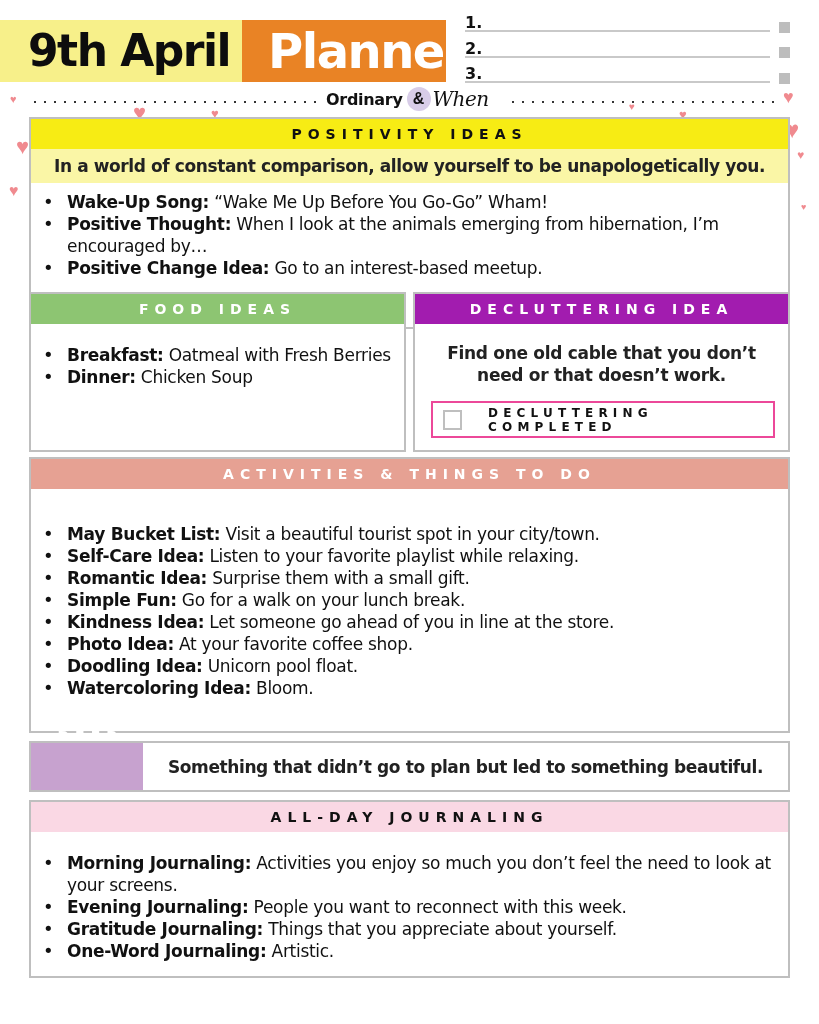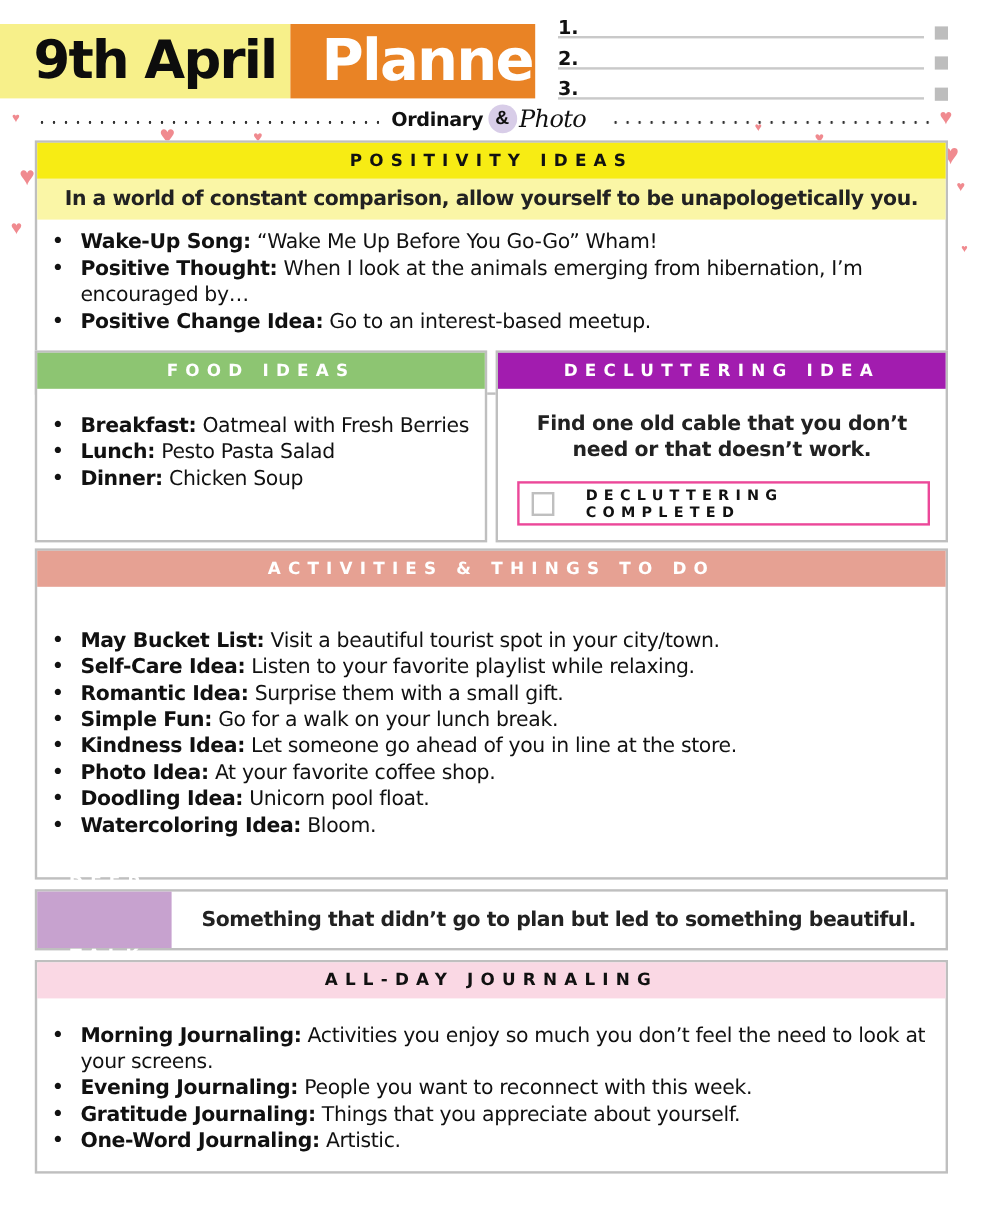--- a/index.html
+++ b/index.html
@@ -84,21 +84,21 @@
 <div class="priority-check" style="top:47px;"></div>
 <div class="priority-row" style="top:65px;">
   <span class="priority-num">3.</span>
 </div>
 <div class="priority-check" style="top:73px;"></div>
 
 <div class="dots" style="left:30px; width:286px;"></div>
 <div class="tagline">
   <span class="tag-ordinary">Ordinary</span>
   <span class="tag-amp">&amp;</span>
-  <span class="tag-happy">Photo</span>
+  <span class="tag-happy">When</span>
 </div>
 <div class="dots" style="left:508px; width:272px;"></div>
 
 <span class="heart" style="left:10px; top:94px; font-size:11px;">♥</span>
 <span class="heart" style="left:133px; top:102px; font-size:22px;">♥</span>
 <span class="heart" style="left:211px; top:107px; font-size:13px;">♥</span>
 <span class="heart" style="left:16px; top:136px; font-size:22px;">♥</span>
 <span class="heart" style="left:9px; top:183px; font-size:16px;">♥</span>
 <span class="heart" style="left:629px; top:102px; font-size:10px;">♥</span>
 <span class="heart" style="left:679px; top:108px; font-size:13px;">♥</span>
@@ -114,21 +114,20 @@
     <li><b>Wake-Up Song:</b><span> “Wake Me Up Before You Go-Go” Wham!</span></li>
     <li><b>Positive Thought:</b><span> When I look at the animals emerging from hibernation, I’m encouraged by…</span></li>
     <li><b>Positive Change Idea:</b><span> Go to an interest-based meetup.</span></li>
   </ul>
 </section>
 
 <section class="box" id="food">
   <div class="box-head">FOOD IDEAS</div>
   <ul class="items">
     <li><b>Breakfast:</b><span> Oatmeal with Fresh Berries</span></li>
-    <li><b>Lunch:</b><span> Pesto Pasta Salad</span></li>
     <li><b>Dinner:</b><span> Chicken Soup</span></li>
   </ul>
 </section>
 
 <section class="box" id="declutter">
   <div class="box-head">DECLUTTERING IDEA</div>
   <div class="task">Find one old cable that you don’t need or that doesn’t work.</div>
   <div class="done">
     <span class="done-box"></span>
     <span class="done-label">DECLUTTERING COMPLETED</span>

